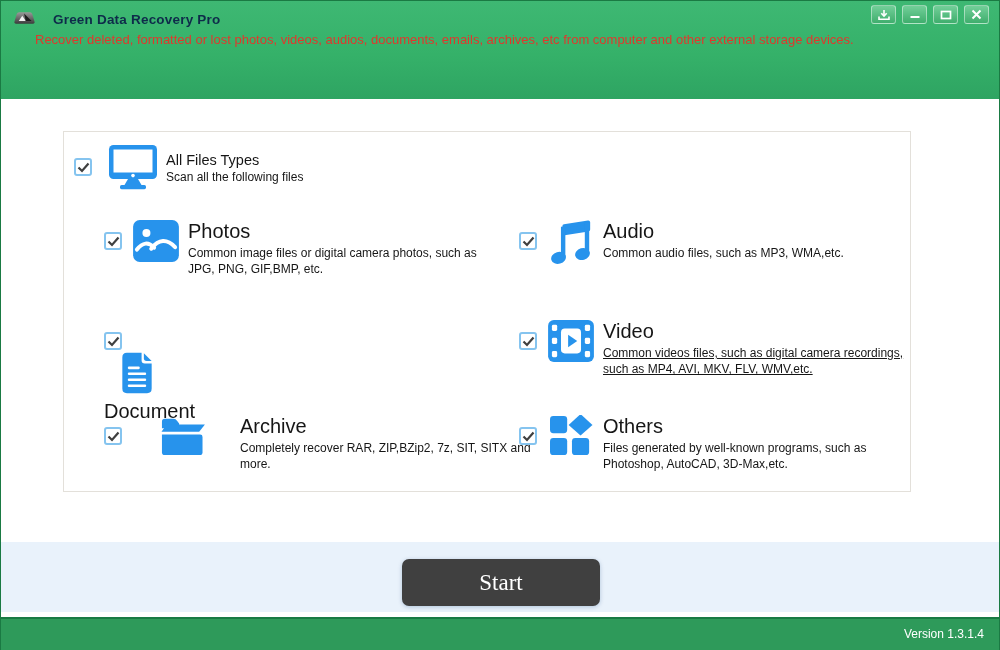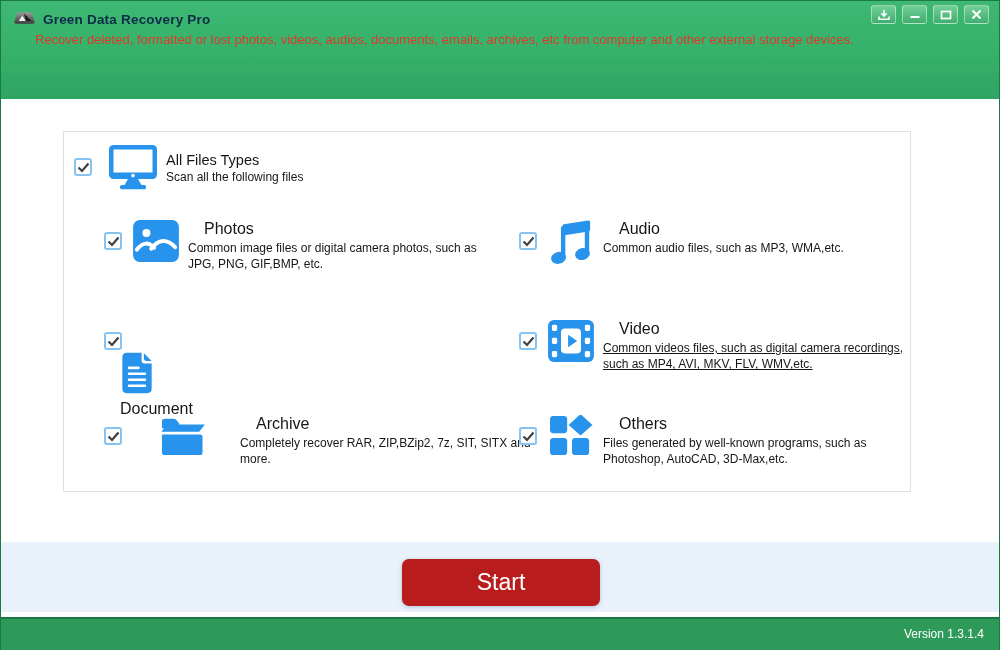--- a/index.html
+++ b/index.html
@@ -3,21 +3,21 @@
 <meta charset="utf-8">
 <style>
   * { margin:0; padding:0; box-sizing:border-box; }
   html,body { width:1000px; height:650px; overflow:hidden; }
   body { font-family:"Liberation Sans", sans-serif; background:#fff; position:relative; }
   .window { position:absolute; inset:0; border:1px solid #1a7a43; }
 
   
   .titlebar { position:absolute; left:0; top:0; width:100%; height:98px;
               background:linear-gradient(#3eb873 0%, #35b169 55%, #2ea462 100%); }
-  .title-row { position:absolute; left:12px; top:7px; display:flex; align-items:center; gap:7px; }
+  .title-row { position:absolute; left:12px; top:7px; display:flex; align-items:center; gap:17px; }
   .app-title { font-size:13.5px; font-weight:bold; color:#0e2b4a; letter-spacing:.2px; }
   .app-subtitle { position:absolute; left:34px; top:31px; font-size:13px; color:#df392d;text-align:center; }
 
   .win-controls { position:absolute; right:10px; top:4px; display:flex; gap:6px; }
   .win-btn { width:25px; height:19px; border-radius:3px; display:flex; align-items:center; justify-content:center;
              background:linear-gradient(#73cf99, #3fae6d); border:1px solid rgba(255,255,255,.45); cursor:default; }
   .win-btn svg { display:block; }
 
   
   .panel { position:absolute; left:62px; top:130px; width:848px; height:361px;
@@ -29,35 +29,35 @@
   .allfiles { position:absolute; left:10px; top:12px; display:flex; align-items:flex-start; }
   .allfiles .checkbox { margin-top:14px; }
   .allfiles .icon { margin:0 8px 0 16px; }
   .allfiles .txt { margin-top:8px; }
   .af-title { font-size:14.5px; color:#161616; }
   .af-desc  { font-size:12px; color:#161616; margin-top:2px; }
 
   .cat { position:absolute; display:flex; align-items:flex-start; }
   .cat .checkbox { margin-top:12px; }
   .cat .icon { margin:0 9px 0 11px; flex:0 0 auto; }
-  .cat-title { font-size:16px; color:#161616;margin-left:16px; }
+  .cat-title { font-size:20px; color:#161616; }
   .cat-desc  { font-size:12px; color:#161616; margin-top:2px; line-height:1.35; }
 
   .pos-photos   { left:40px;  top:88px;  } .pos-photos   .cat-desc { width:292px; }
   .pos-audio    { left:455px; top:88px;  } .pos-audio    .cat-desc { width:310px; }
   .pos-document { left:40px;  top:188px;flex-direction:column; } .pos-document .cat-desc { width:292px; }
   .pos-video    { left:455px; top:188px; } .pos-video    .cat-desc { width:312px;text-decoration:underline; }
   .pos-archive  { left:40px;  top:283px;gap:25px; } .pos-archive  .cat-desc { width:300px; }
   .pos-others   { left:455px; top:283px; } .pos-others   .cat-desc { width:310px; }
 
   
   .strip { position:absolute; left:0; top:541px; width:100%; height:70px; background:#e9f2fb; }
   .start-btn { position:absolute; left:401px; top:558px; width:198px; height:47px;
-               background:#b91c1c; border:none; border-radius:7px; color:#fff; font-size:23px;
-               font-family:Liberation Sans, sans-serif; box-shadow:0 1px 4px rgba(0,60,120,.25); cursor:pointer; }
+               background:#404040; border:none; border-radius:7px; color:#fff; font-size:23px;
+               font-family:Liberation Serif, serif; box-shadow:0 1px 4px rgba(0,60,120,.25); cursor:pointer; }
   .footer { position:absolute; left:0; top:616px; width:100%; height:34px;
             background:#2e9a5a; border-top:2px solid #187a43; }
   .version { position:absolute; right:15px; top:8px; font-size:12px; color:#ffffff; }
 </style>
 </head>
 <body>
 
 <div class="window">
 
   <div class="titlebar">

